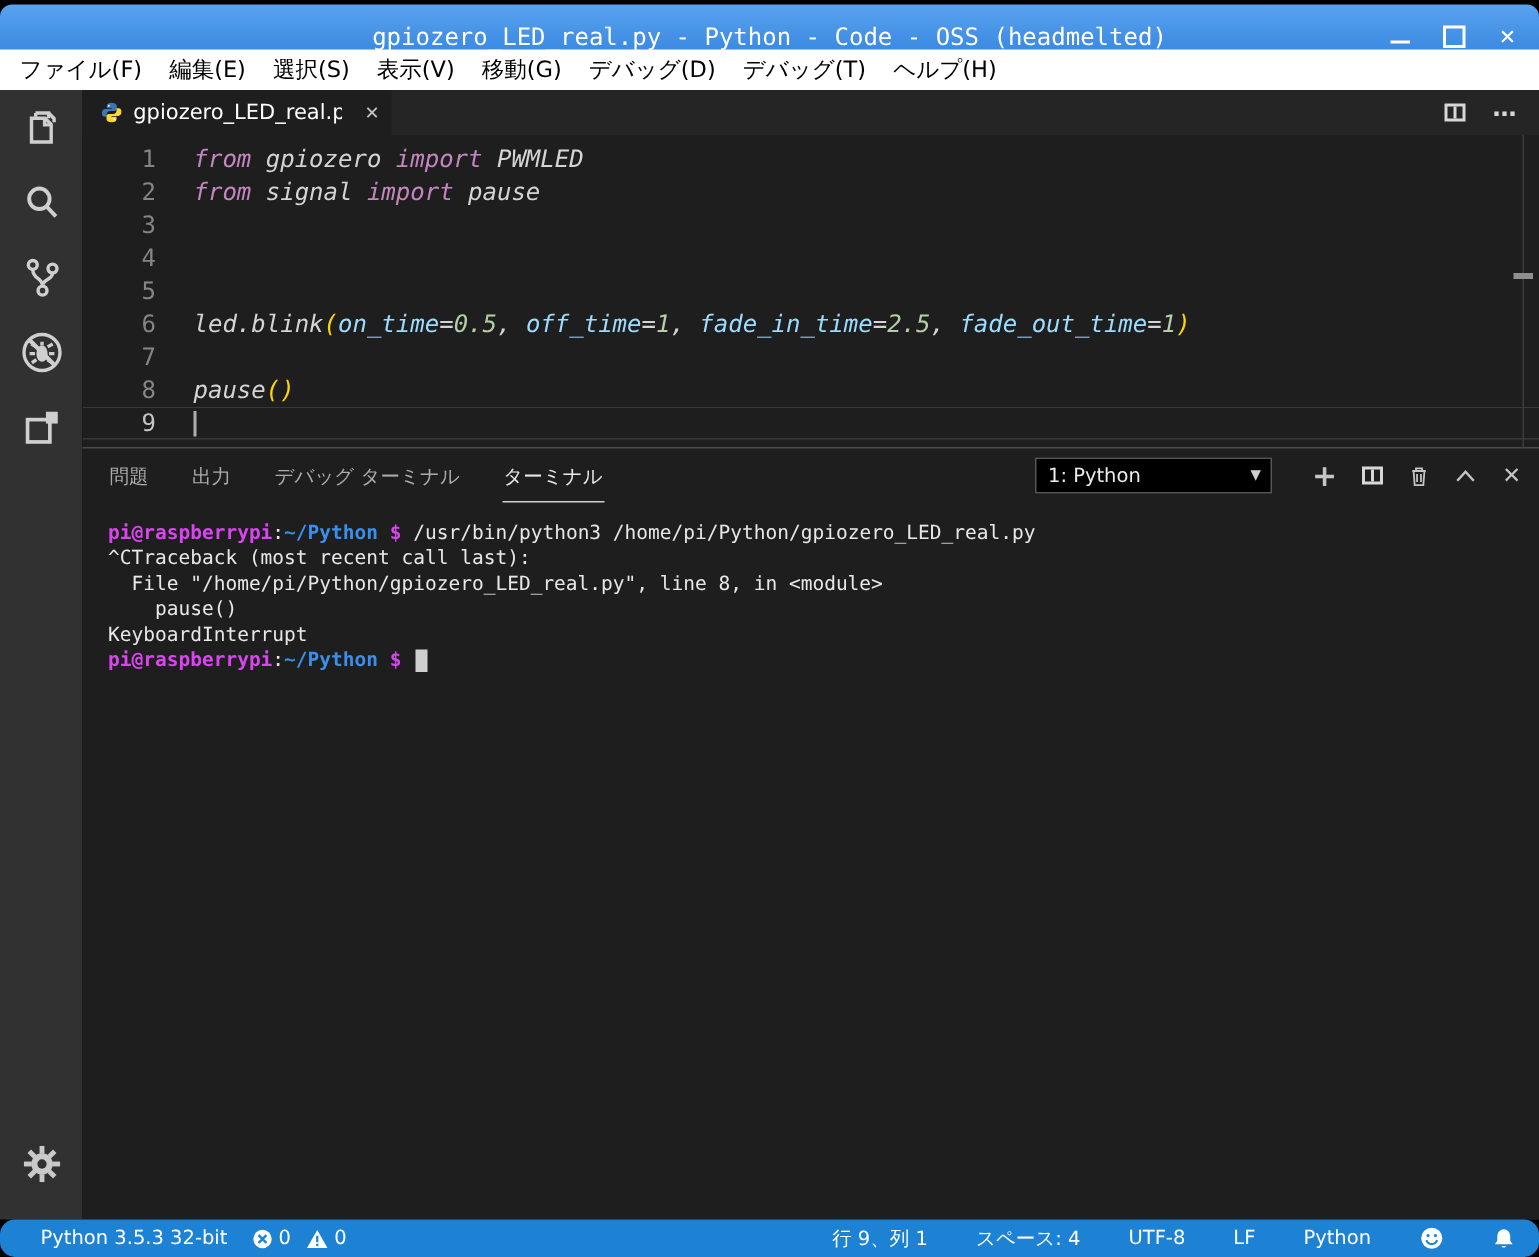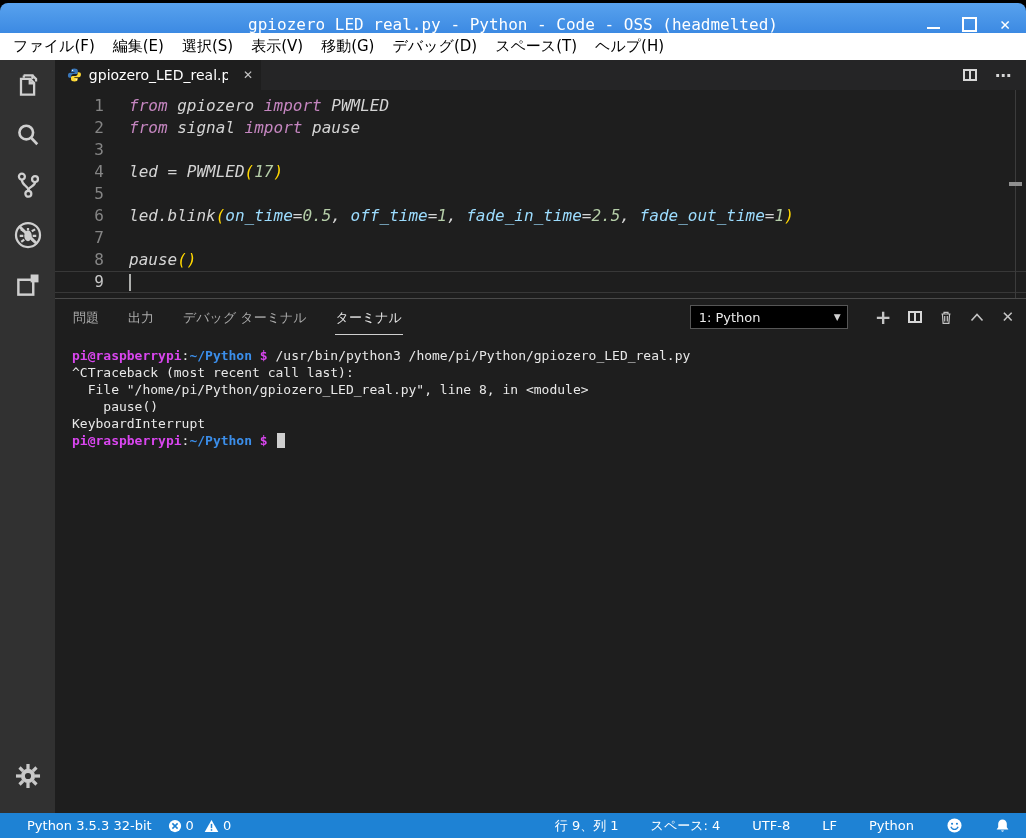--- a/index.html
+++ b/index.html
@@ -67,21 +67,21 @@
   .pa-plus{font-size:20px;font-weight:bold;line-height:1;}
   .pa-x{font-size:15px;font-weight:bold;}
 
   .terminal{flex:1;padding:12px 0 0 17px;font-family:"DejaVu Sans Mono",monospace;font-size:13px;
     line-height:17px;color:#e8e8e8;white-space:pre;overflow:hidden;}
   .t-g{color:#d946ef;font-weight:bold;} .t-b{color:#3b8eea;font-weight:bold;} .t-t{color:#e8e8e8;}
   .term-cursor{display:inline-block;width:8px;height:15px;background:#cfcfcf;vertical-align:text-bottom;margin-left:1px;}
 
   
   .statusbar{position:absolute;left:0;right:0;bottom:0;height:25px;background:#1e82d4;color:#fff;
-    display:flex;align-items:center;font-size:13px;padding:0 10px 0 27px;box-sizing:border-box;}
+    display:flex;align-items:center;font-size:13px;padding:0 10px 0 27px;box-sizing:border-box;border-radius:10px;}
   .sb-left{display:flex;align-items:center;gap:16px;}
   .sb-group{display:flex;align-items:center;gap:4px;}
   .sb-right{margin-left:auto;display:flex;align-items:center;gap:32px;padding-right:6px;}
   .sb-item{white-space:nowrap;}
   svg{display:block;}
 </style>
 </head>
 <body>
 
 <div class="titlebar">
@@ -99,21 +99,21 @@
   </div>
 </div>
 
 <div class="menubar">
   <span class="menu-item">ファイル(F)</span>
   <span class="menu-item">編集(E)</span>
   <span class="menu-item">選択(S)</span>
   <span class="menu-item">表示(V)</span>
   <span class="menu-item">移動(G)</span>
   <span class="menu-item">デバッグ(D)</span>
-  <span class="menu-item">スペース(T)</span>
+  <span class="menu-item">デバッグ(T)</span>
   <span class="menu-item">ヘルプ(H)</span>
 </div>
 
 <div class="activitybar">
   <span class="ab-icon">
     <svg width="28" height="28" viewBox="0 0 16 16" fill="none" stroke="currentColor" stroke-width="1.3">
       <path d="M5.5 2.5h5l0 0v2"></path>
         <path d="M4 4.5h5.2l2.3 2.3v6.7H4z"></path>
         <path d="M9 4.7v2.3h2.3"></path>
       <path d="M5.6 2.5v1.4M10.6 2.6l2 2v1.4"></path>
@@ -195,21 +195,20 @@
         <div class="code-line">
           <span class="gutter-num">2</span>
           <span class="line-text"><span class="kw">from</span><span class="tx"> signal </span><span class="kw">import</span><span class="tx"> pause</span></span>
         </div>
         <div class="code-line">
           <span class="gutter-num">3</span>
           <span class="line-text"></span>
         </div>
         <div class="code-line">
           <span class="gutter-num">4</span>
-          <span class="line-text"><span class="tx">led = PWMLED</span><span class="br">(</span><span class="nm">17</span><span class="br">)</span></span>
         </div>
         <div class="code-line">
           <span class="gutter-num">5</span>
           <span class="line-text"></span>
         </div>
         <div class="code-line">
           <span class="gutter-num">6</span>
           <span class="line-text"><span class="tx">led.blink</span><span class="br">(</span><span class="pm">on_time</span><span class="tx">=</span><span class="nm">0.5</span><span class="tx">, </span><span class="pm">off_time</span><span class="tx">=</span><span class="nm">1</span><span class="tx">, </span><span class="pm">fade_in_time</span><span class="tx">=</span><span class="nm">2.5</span><span class="tx">, </span><span class="pm">fade_out_time</span><span class="tx">=</span><span class="nm">1</span><span class="br">)</span></span>
         </div>
         <div class="code-line">

